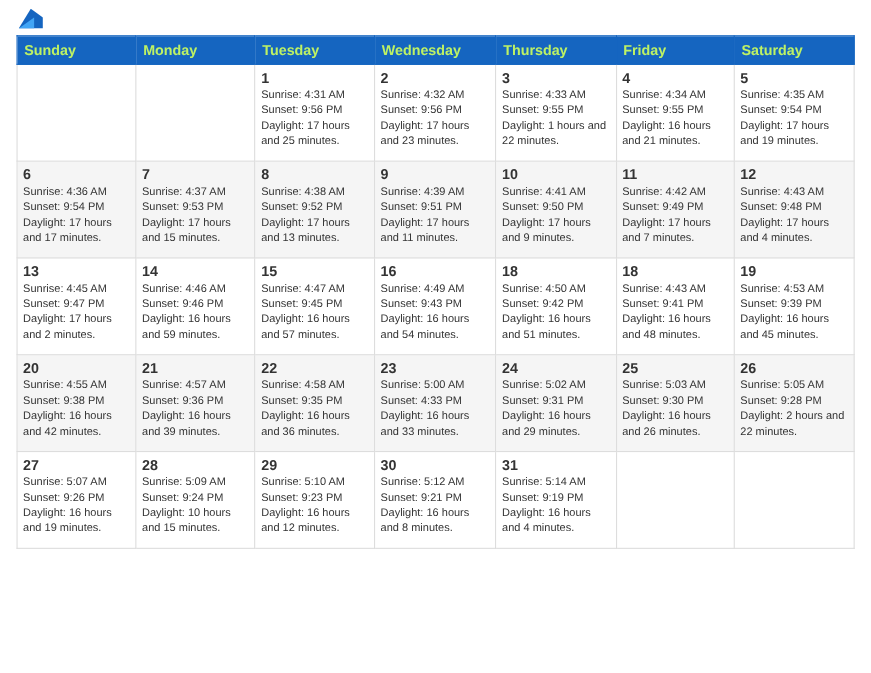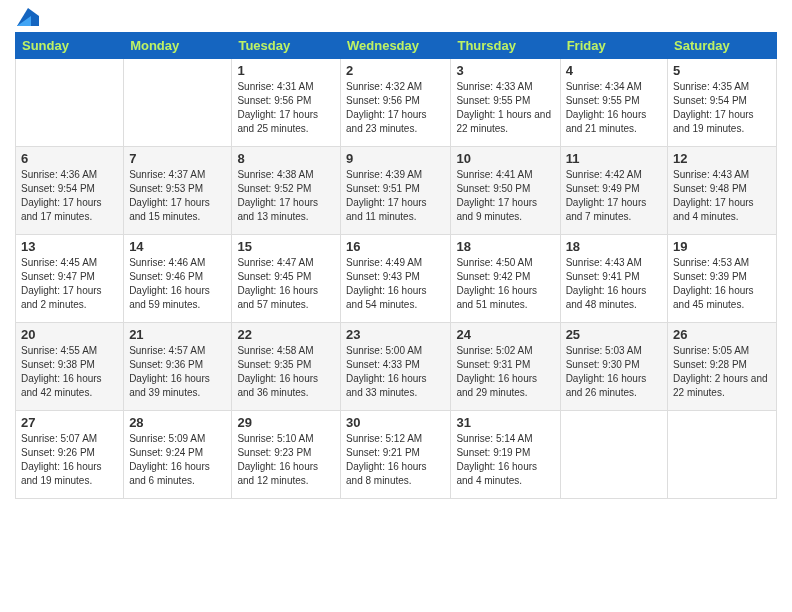--- a/index.html
+++ b/index.html
@@ -351,21 +351,21 @@
               <div>Sunrise: 5:07 AM</div>
               <div>Sunset: 9:26 PM</div>
               <div>Daylight: 16 hours and 19 minutes.</div>
             </div>
           </td>
           <td>
             <span class="day-number">28</span>
             <div class="day-info">
               <div>Sunrise: 5:09 AM</div>
               <div>Sunset: 9:24 PM</div>
-              <div>Daylight: 16 hours and 6 minutes.</div>
+              <div>Daylight: 10 hours and 15 minutes.</div>
             </div>
           </td>
           <td>
             <span class="day-number">29</span>
             <div class="day-info">
               <div>Sunrise: 5:10 AM</div>
               <div>Sunset: 9:23 PM</div>
               <div>Daylight: 16 hours and 12 minutes.</div>
             </div>
           </td>

